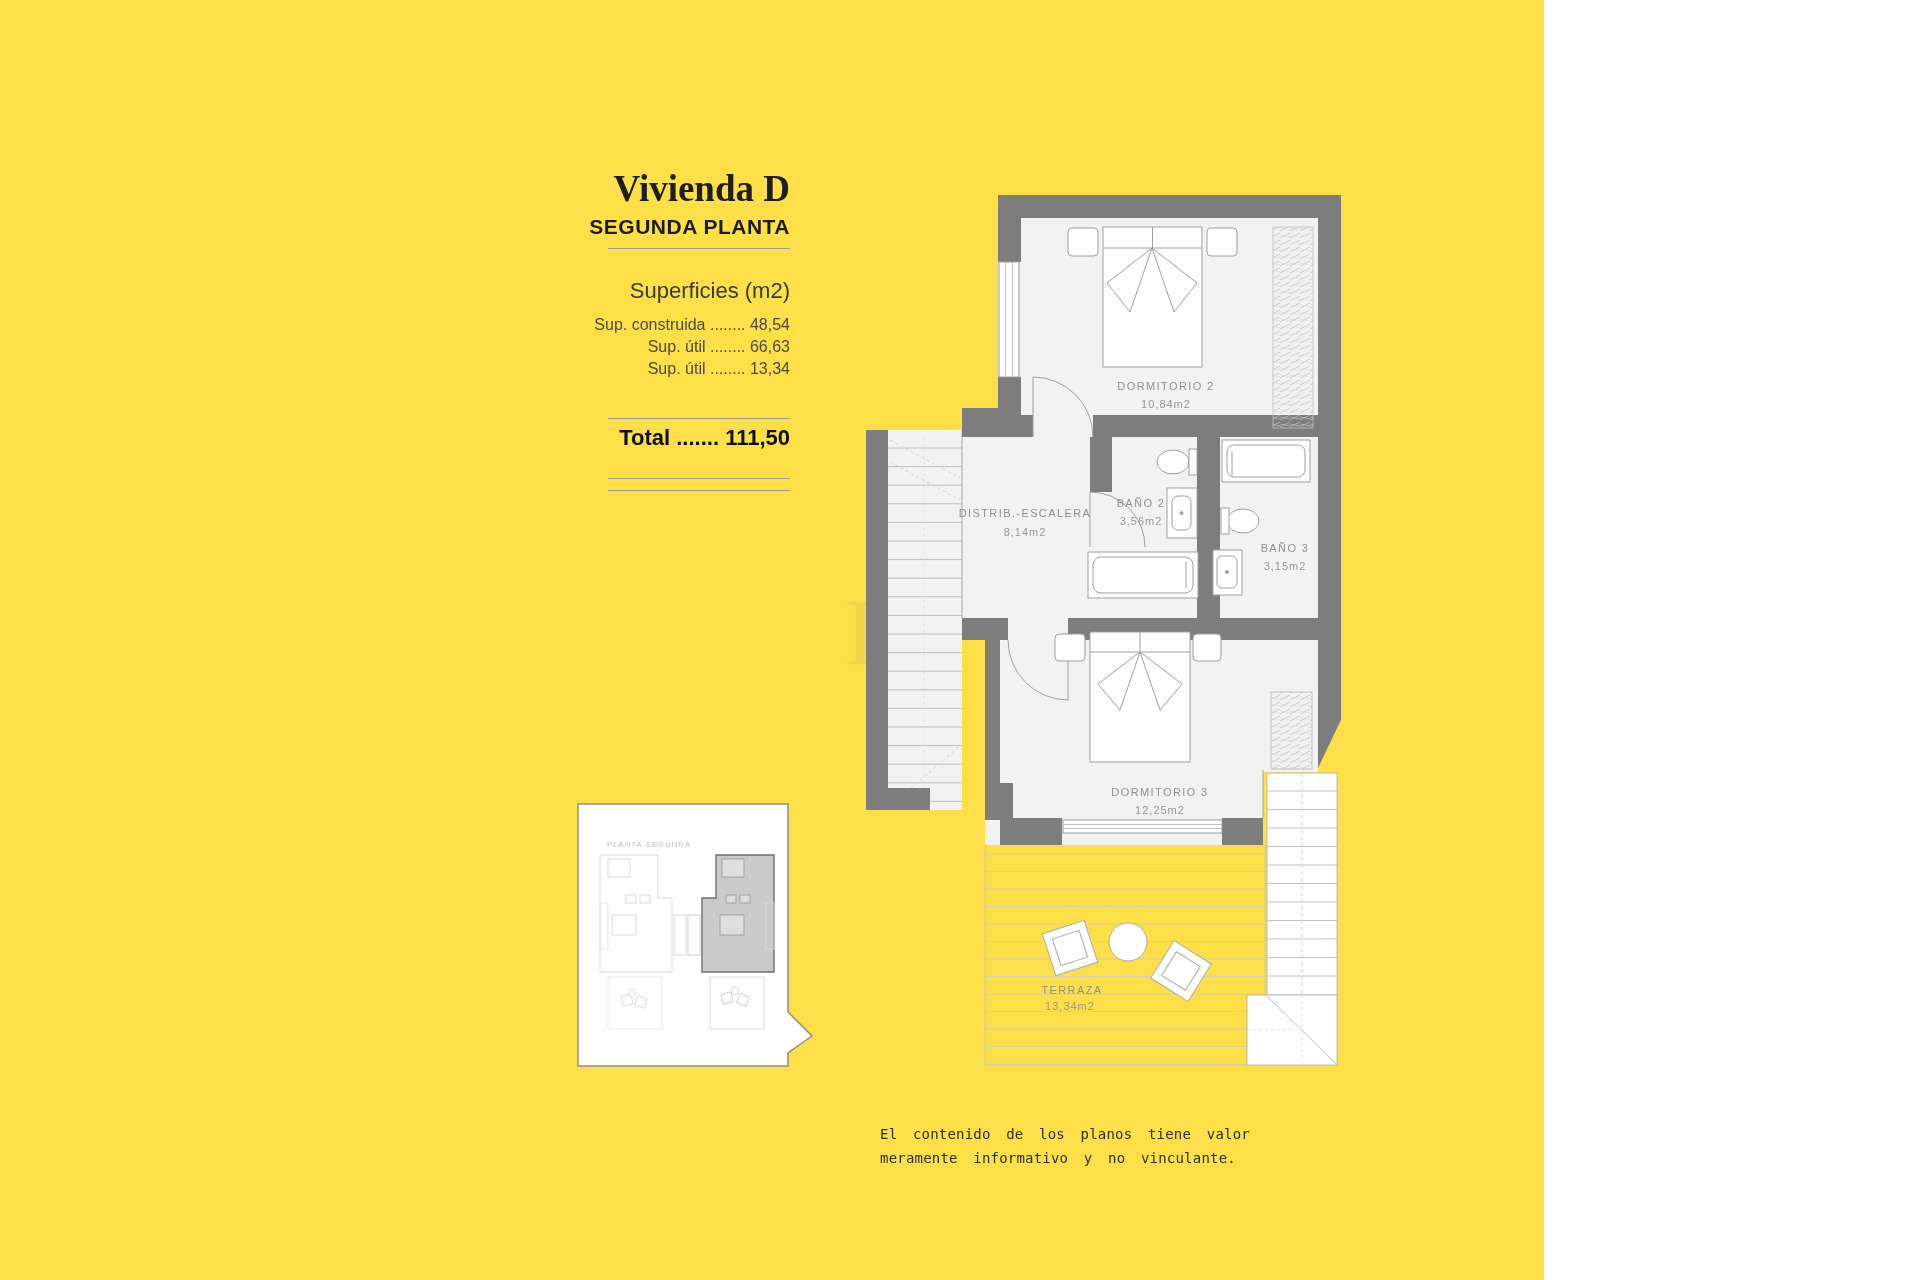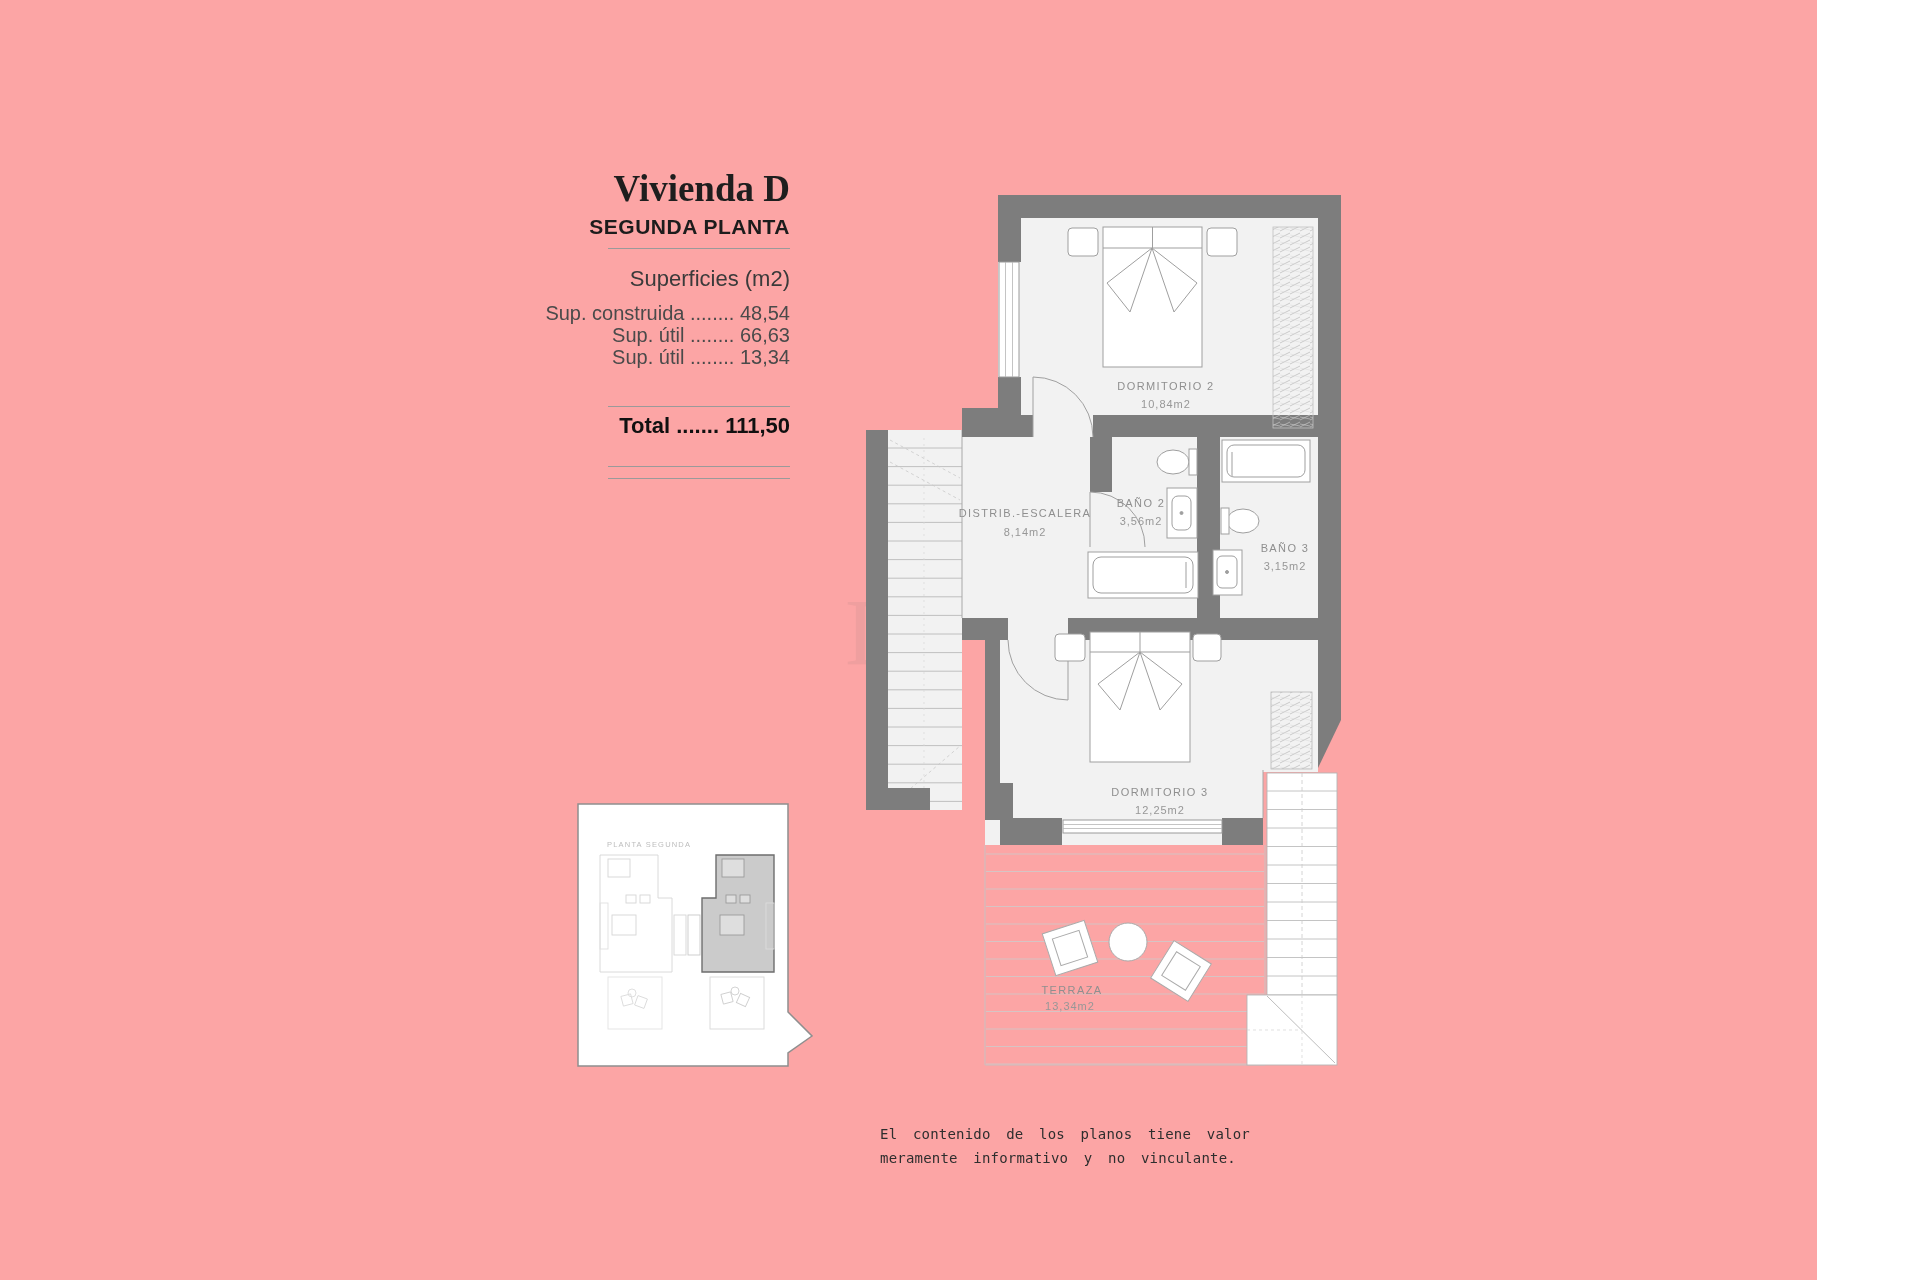--- a/index.html
+++ b/index.html
@@ -1,26 +1,26 @@
 <!DOCTYPE html>
 <html><head>
 <meta charset="utf-8">
 <style>
   html,body{margin:0;padding:0;background:#fff;}
-  .canvas{position:relative;width:1817px;height:1280px;background:#fca5a5;overflow:hidden;
+  .canvas{position:relative;width:1544px;height:1280px;background:#fde047;overflow:hidden;
           font-family:"Liberation Sans",sans-serif;}
 
   
   .info-panel{position:absolute;left:430px;top:170px;width:360px;text-align:right;color:#2b2b2b;}
   .info-title{font-family:"Liberation Serif",serif;font-weight:bold;font-size:37px;line-height:38px;color:#1e1e1e;}
   .info-subtitle{font-weight:bold;font-size:21px;line-height:24px;letter-spacing:.5px;color:#1c1c1c;margin-top:7px;}
   .hr{margin-left:auto;width:182px;border-top:1px solid #9a9a9a;height:0;}
   .hr.h1{margin-top:9px;}
-  .info-surfaces-heading{font-size:22px;line-height:22px;color:#3a3a3a;margin-top:19px;}
-  .sup-rows{margin-top:12px;font-size:20px;line-height:22px;color:#4a4a4a;}
+  .info-surfaces-heading{font-size:22px;line-height:22px;color:#3a3a3a;margin-top:31px;}
+  .sup-rows{margin-top:12px;font-size:16px;line-height:22px;color:#4a4a4a;}
   .hr.h2{margin-top:38px;}
   .info-total{font-size:22px;line-height:26px;font-weight:bold;color:#101010;margin-top:6px;}
   .hr.h3{margin-top:27px;}
   .features{margin-top:10px;font-size:18px;line-height:22px;color:#333;}
   .hr.h4{margin-top:11px;}
 
   
   .plan{position:absolute;left:860px;top:190px;width:580px;height:900px;}
   .plan svg{display:block;}
   text.rlabel{font-family:"Liberation Sans",sans-serif;font-size:11px;fill:#8f8f8f;letter-spacing:1.4px;}

